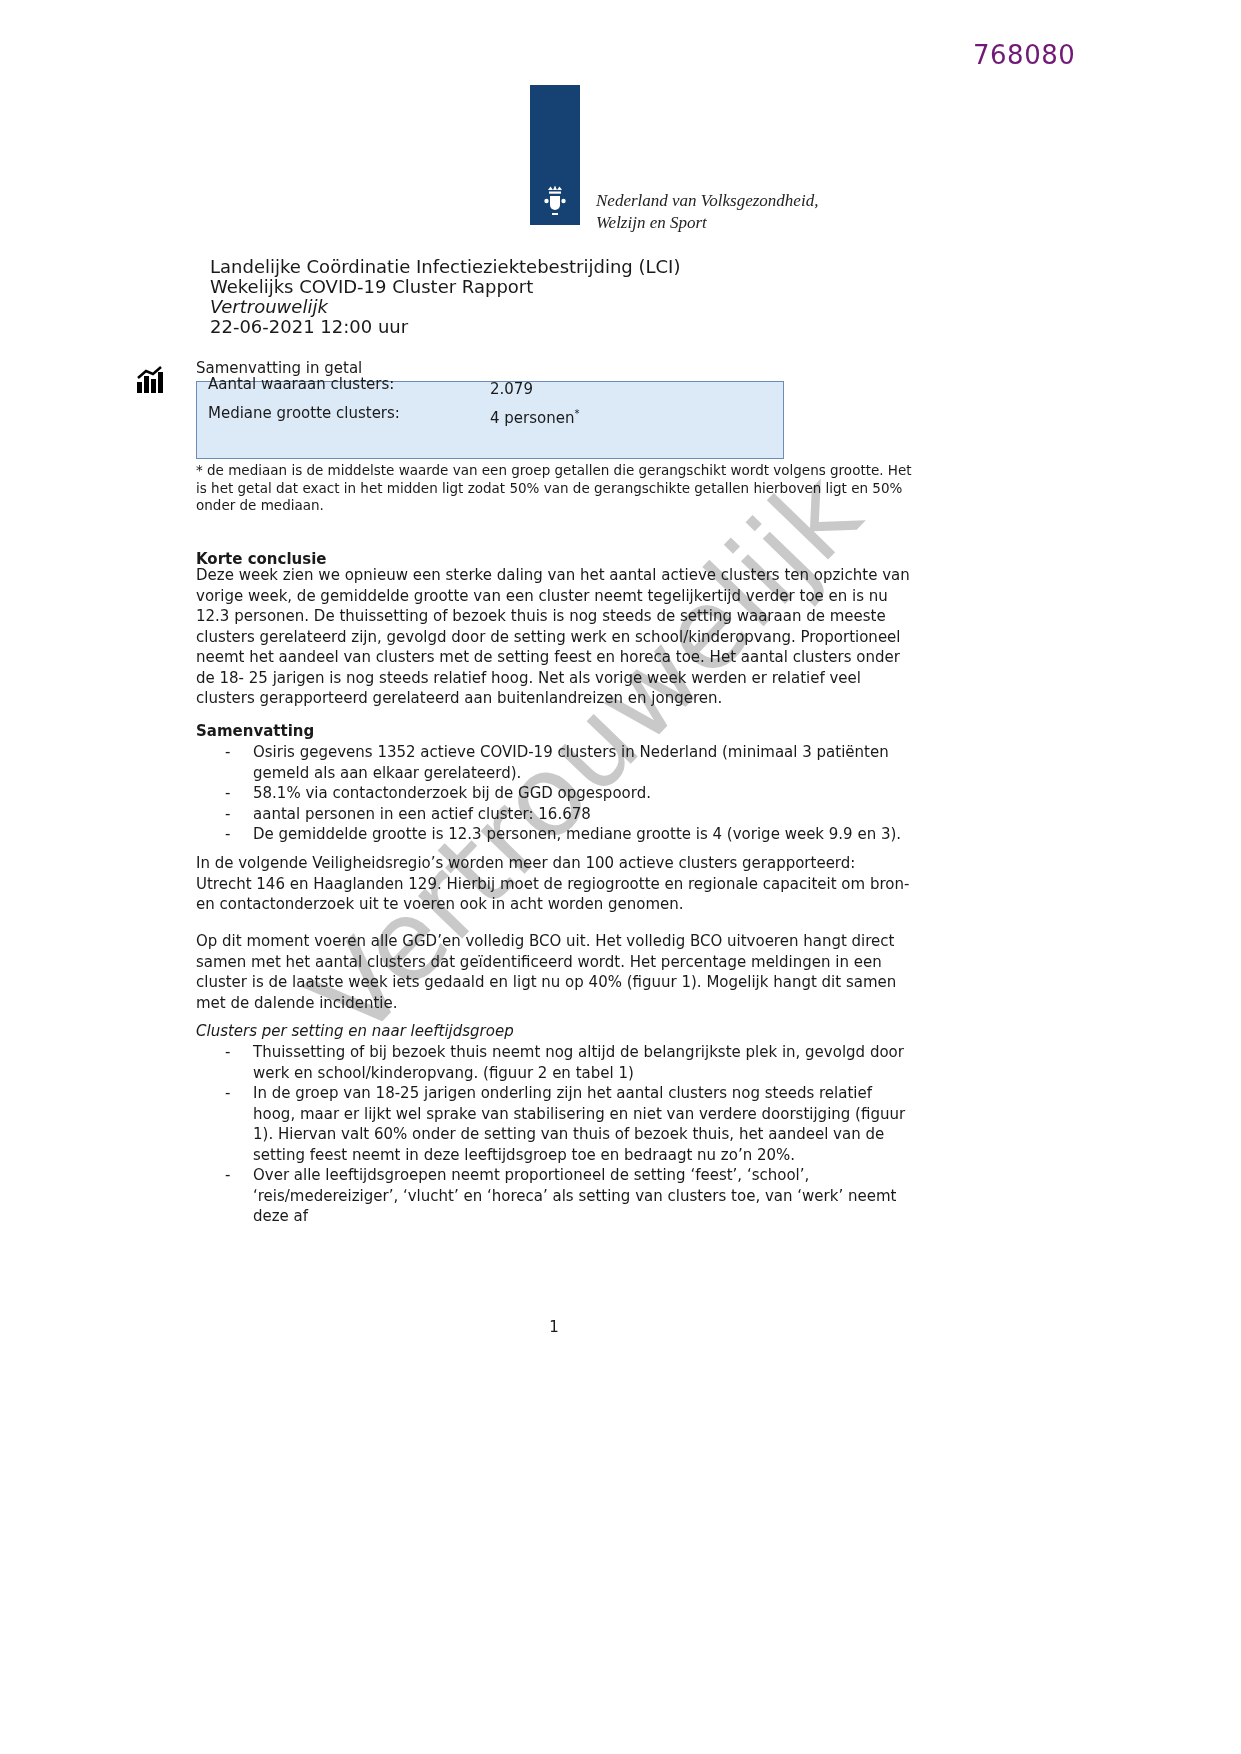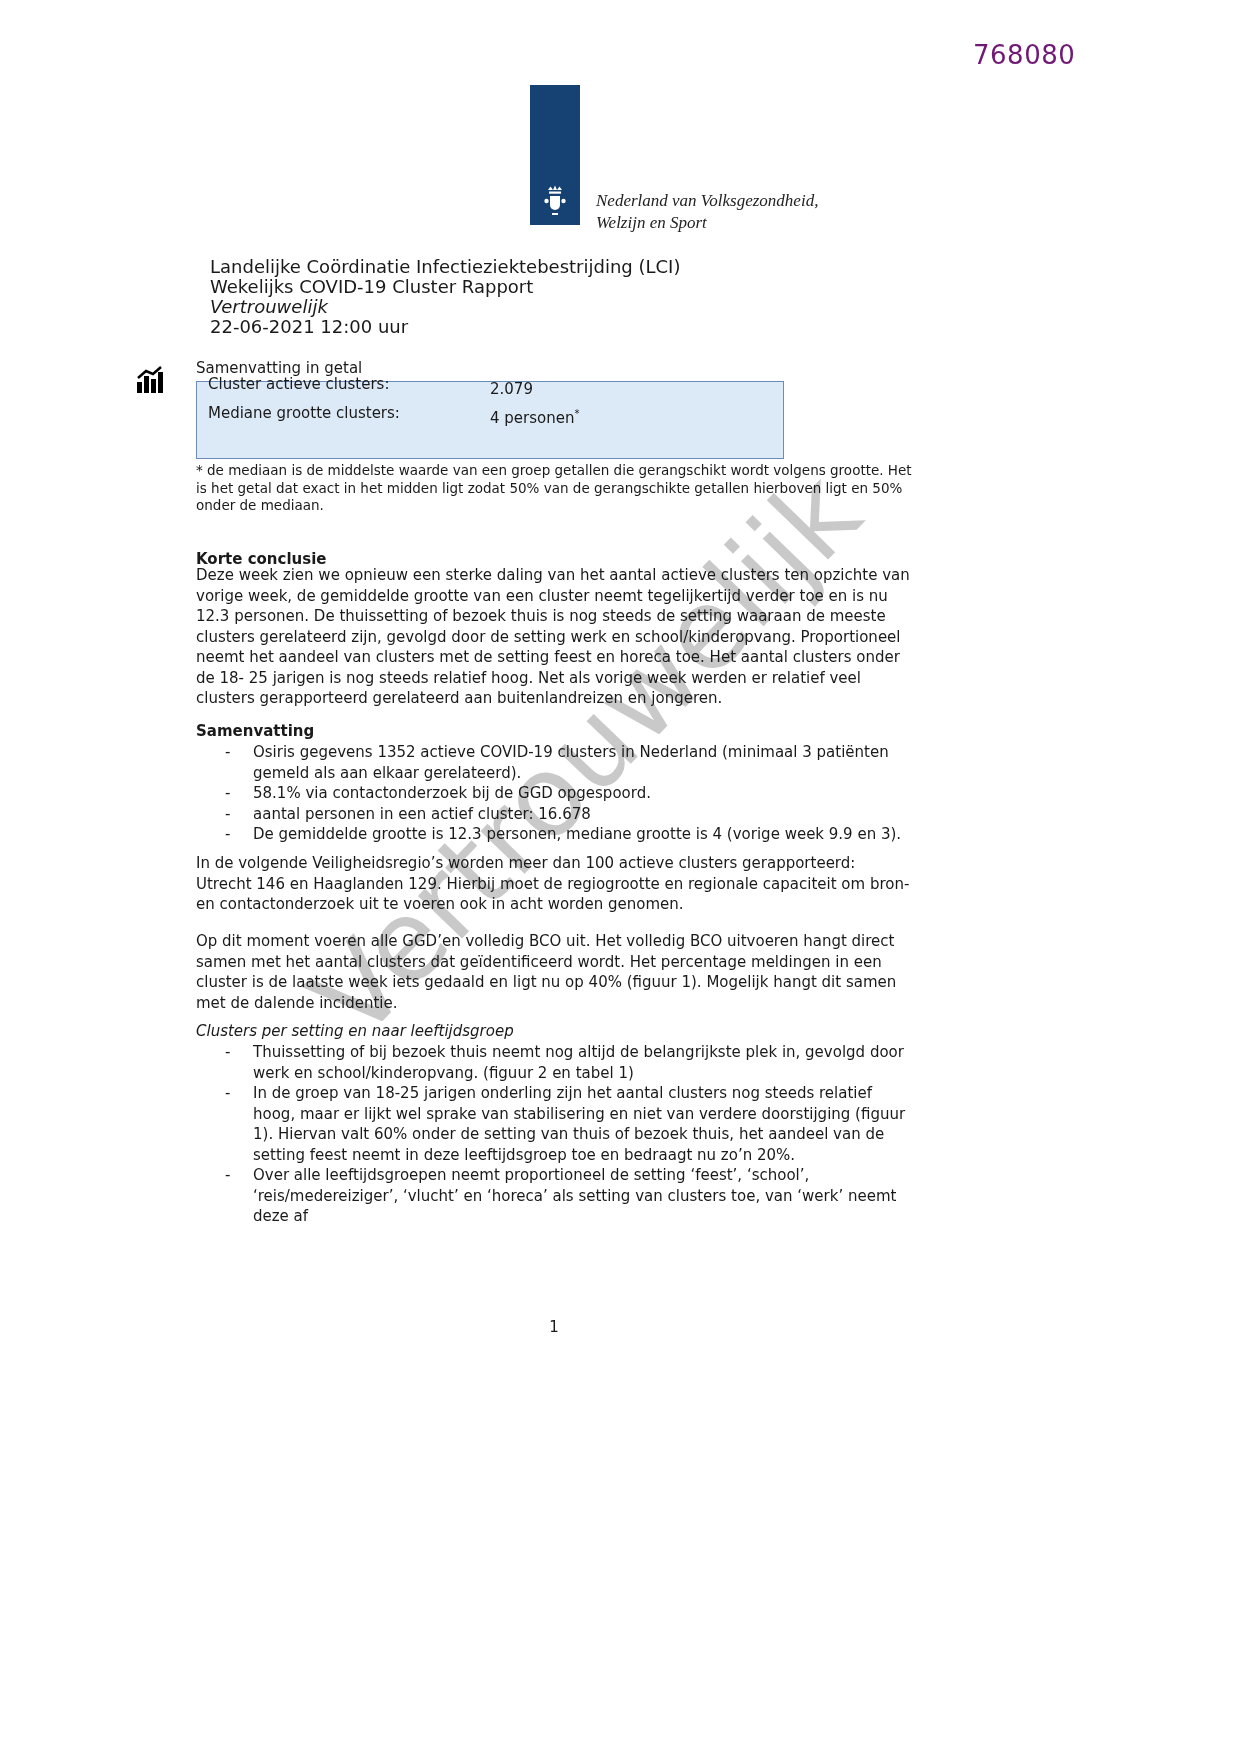--- a/index.html
+++ b/index.html
@@ -139,21 +139,21 @@
       <polyline points="3,15 11,8 18,11 26,4" stroke="#000000" stroke-width="2.5" fill="none"></polyline>
     </svg>
   </div>
 
   <div class="abs summary-title">Samenvatting in getal</div>
 
   <div class="abs summary-wrap">
     <div class="summary-bg"></div>
     <div class="summary-rows">
       <div class="srow">
-        <span class="lbl">Cluster actieve clusters:</span>
+        <span class="lbl">Aantal waaraan clusters:</span>
         <span class="val"><span>2.079</span><sup></sup></span>
       </div>
       <div class="srow">
         <span class="lbl">Mediane grootte clusters:</span>
         <span class="val"><span>4 personen</span><sup>*</sup></span>
       </div>
     </div>
   </div>
 
   <div class="abs footnote">* de mediaan is de middelste waarde van een groep getallen die gerangschikt wordt volgens grootte. Het is het getal dat exact in het midden ligt zodat 50% van de gerangschikte getallen hierboven ligt en 50% onder de mediaan.</div>

